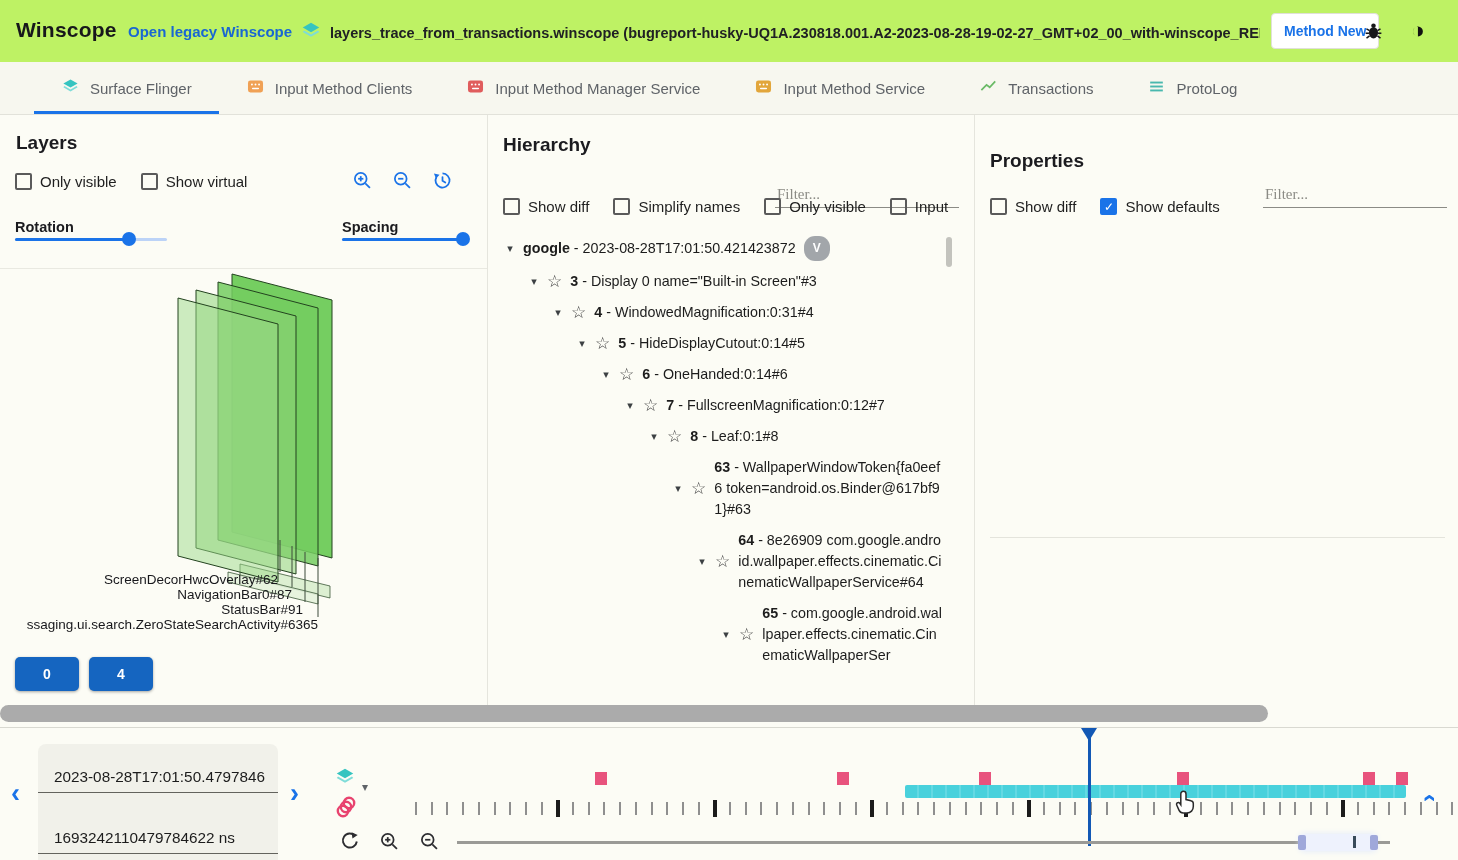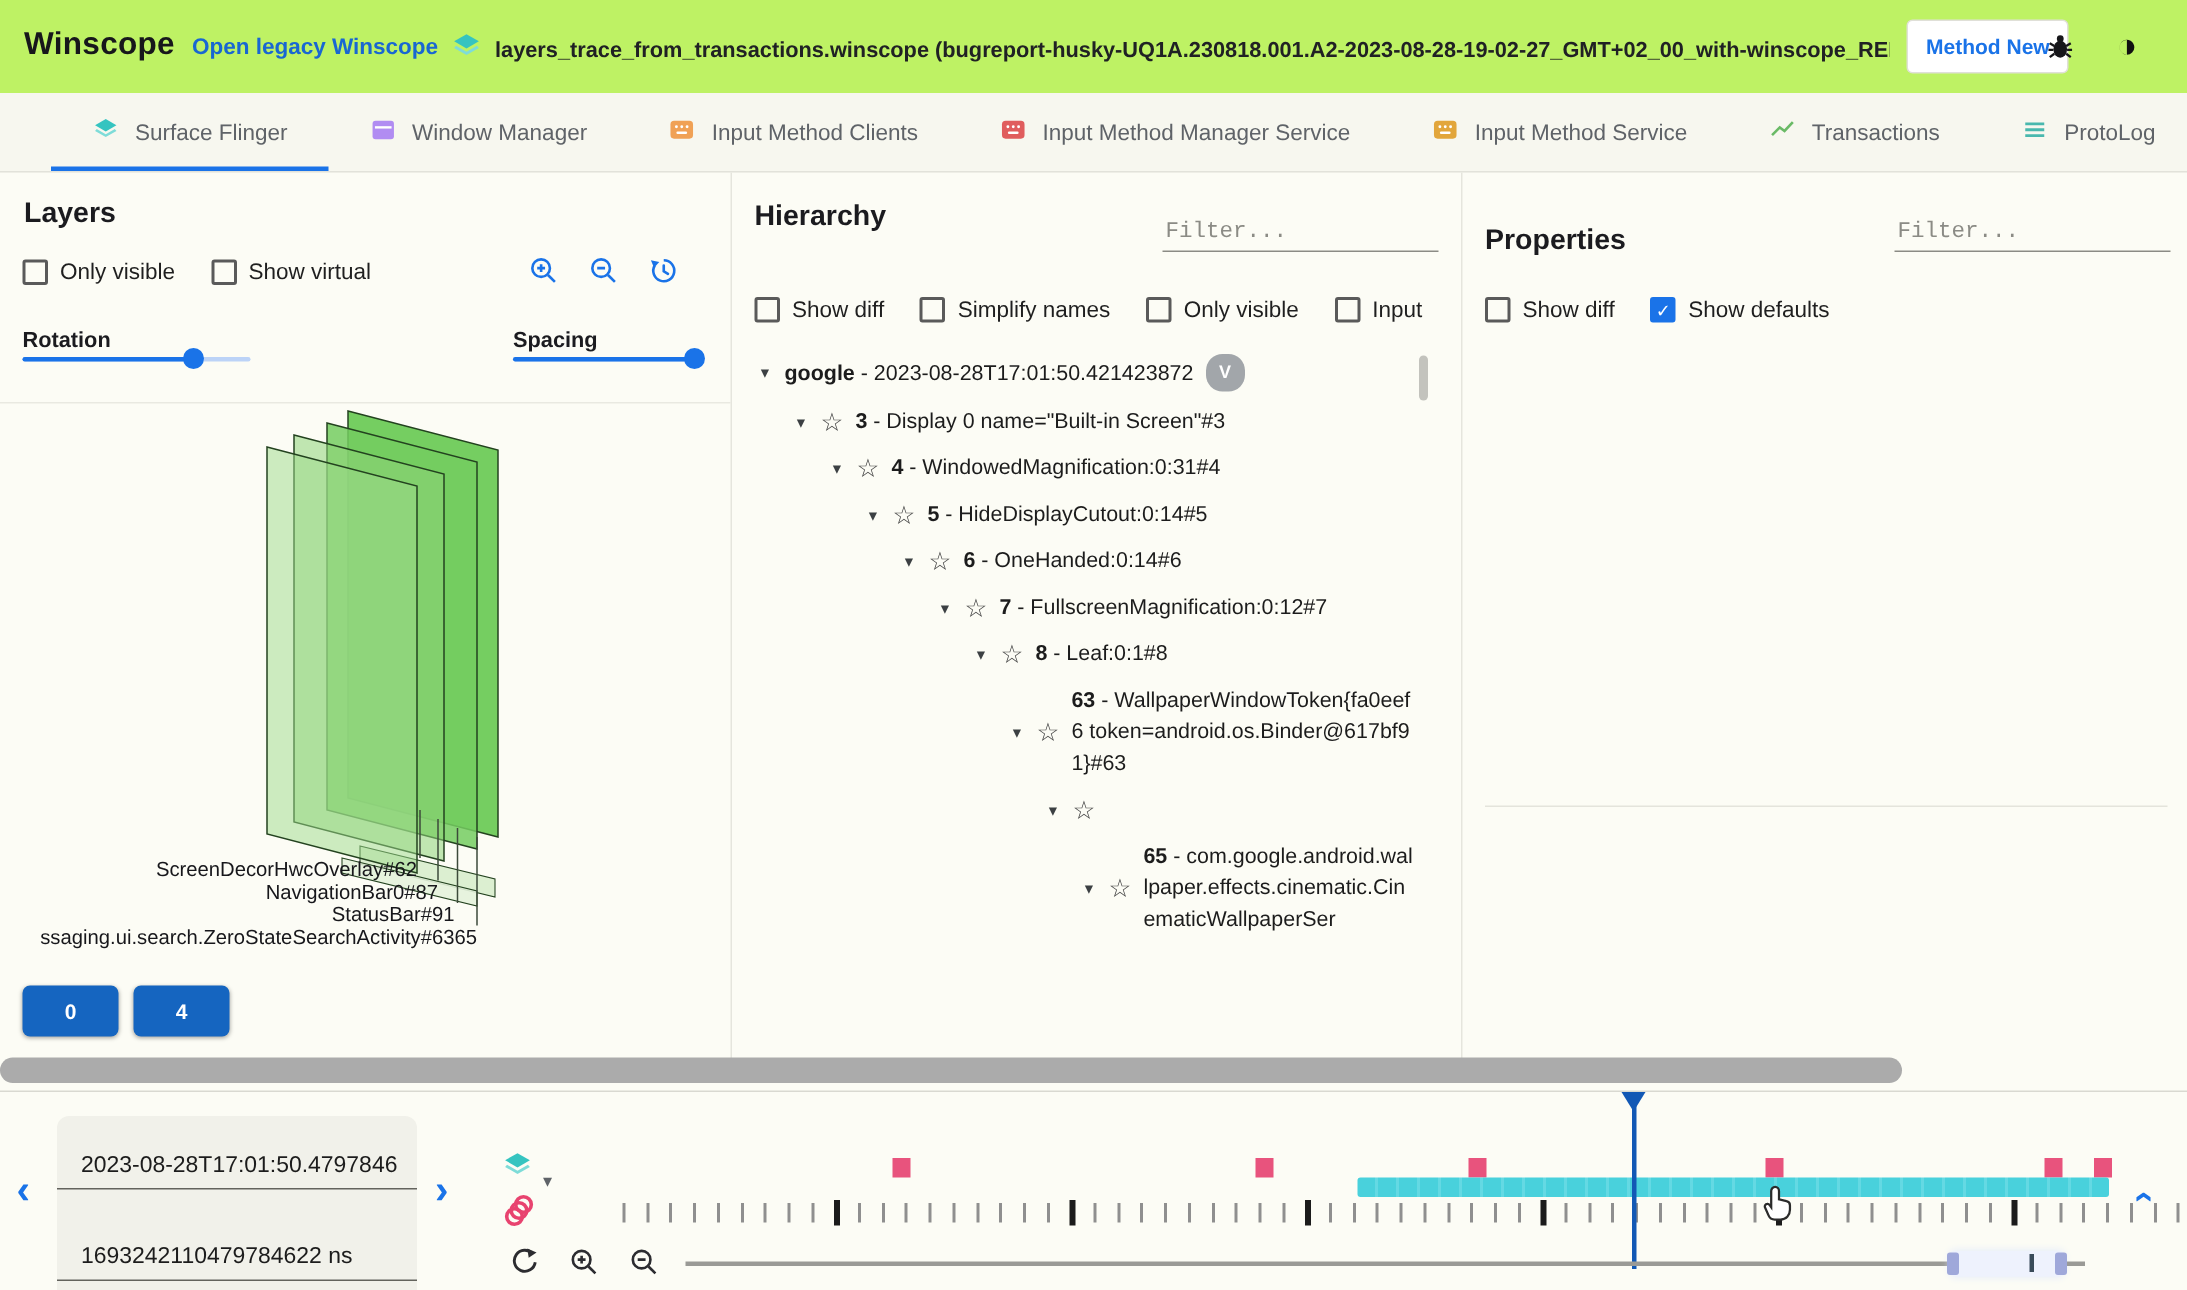--- a/index.html
+++ b/index.html
@@ -23,21 +23,21 @@
   .tab.active { box-shadow: inset 0 -3px 0 #1a73e8; }
   .tab svg { flex:0 0 auto; }
 
   
   .vdiv { position:absolute; top:115px; height:592px; width:1px; background:#e5e5dd; }
   .panel-title { position:absolute; font-size:19px; font-weight:600; color:#1b1b1f; }
   .cbrow { display:flex; align-items:center; gap:8px; font-size:15px; color:#1f1f1f; cursor:pointer; }
   .cbgroup { position:absolute; display:flex; gap:24px; }
   .cb { width:17px; height:17px; border:2px solid #5a5a5a; border-radius:2px; display:inline-flex; align-items:center; justify-content:center; background:transparent; color:#fff; font-size:12px; flex:0 0 auto; }
   .cb.checked { background:#1a73e8; border-color:#1a73e8; }
-  .filter-input { position:absolute; width:184px; border:none; border-bottom:1px solid #8b8b85; background:transparent; font-size:15px; padding:4px 2px; color:#202124; font-family:Liberation Mono, monospace; outline:none; }
+  .filter-input { position:absolute; width:184px; border:none; border-bottom:1px solid #8b8b85; background:transparent; font-size:15px; padding:4px 2px; color:#202124; font-family:Liberation Serif, serif; outline:none;margin-top:40px; }
   .filter-input::placeholder { color:#8b8b85; }
 
   
   #layers-icons { position:absolute; left:352px; top:170px; display:flex; gap:19px; }
   #layers-icons span { cursor:pointer; }
   .slider-label { position:absolute; font-size:14.5px; font-weight:600; color:#1b1b1f; }
   .slider { position:absolute; height:20px; }
   .slider .track { position:absolute; left:0; right:0; top:9px; height:3px; background:#bcd3f7; border-radius:2px; }
   .slider .fill { position:absolute; left:0; top:9px; height:3px; background:#1a73e8; border-radius:2px; }
   .slider .thumb { position:absolute; top:3px; width:14px; height:14px; border-radius:50%; background:#1a73e8; cursor:pointer; }
@@ -112,27 +112,20 @@
   <span id="theme-icon">◑</span>
 </div>
 
 <nav id="tabbar">
     <div class="tab active">
       <span><svg width="19" height="19" viewBox="0 0 24 24">
           <polygon points="12,3 21,8.2 12,13.4 3,8.2" fill="#35c4c0"></polygon>
           <polygon points="12,15.8 4.4,11.4 3,13 12,18.2 21,13 19.6,11.4" fill="#7edcd8"></polygon>
         </svg></span>
       <span>Surface Flinger</span>
-    </div>
-    <div class="tab">
-      <span><svg width="19" height="19" viewBox="0 0 24 24">
-          <rect x="3" y="4.5" width="18" height="15.5" rx="2.5" fill="#b18cf2"></rect>
-          <rect x="5" y="9" width="14" height="2" fill="#fff"></rect>
-        </svg></span>
-      <span>Window Manager</span>
     </div>
     <div class="tab">
       <span><svg width="19" height="19" viewBox="0 0 24 24">
           <rect x="2.5" y="4.5" width="19" height="15" rx="3" fill="#f0a155"></rect>
           <g fill="#fff">
             <circle cx="7.5" cy="9.5" r="1.2"></circle>
             <circle cx="12" cy="9.5" r="1.2"></circle>
             <circle cx="16.5" cy="9.5" r="1.2"></circle>
             <rect x="7.5" y="13.5" width="9" height="2" rx="1"></rect>
           </g>
@@ -316,20 +309,21 @@
         <span class="ntext"><b>8</b> - Leaf:0:1#8</span>
       </div>
       <div class="tnode" style="padding-left: 170px;">
         <span class="arr">▾</span>
         <span class="star">☆</span>
         <span class="ntext"><b>63</b> - WallpaperWindowToken{fa0eef6 token=android.os.Binder@617bf91}#63</span>
       </div>
       <div class="tnode" style="padding-left: 194px;">
         <span class="arr">▾</span>
         <span class="star">☆</span>
+        <span class="ntext"><b>64</b> - 8e26909 com.google.android.wallpaper.effects.cinematic.CinematicWallpaperService#64</span>
       </div>
       <div class="tnode" style="padding-left: 218px;">
         <span class="arr">▾</span>
         <span class="star">☆</span>
         <span class="ntext"><b>65</b> - com.google.android.wallpaper.effects.cinematic.CinematicWallpaperSer</span>
       </div>
     </div>
   <div id="tree-scrollthumb"></div>
 </section>
 

